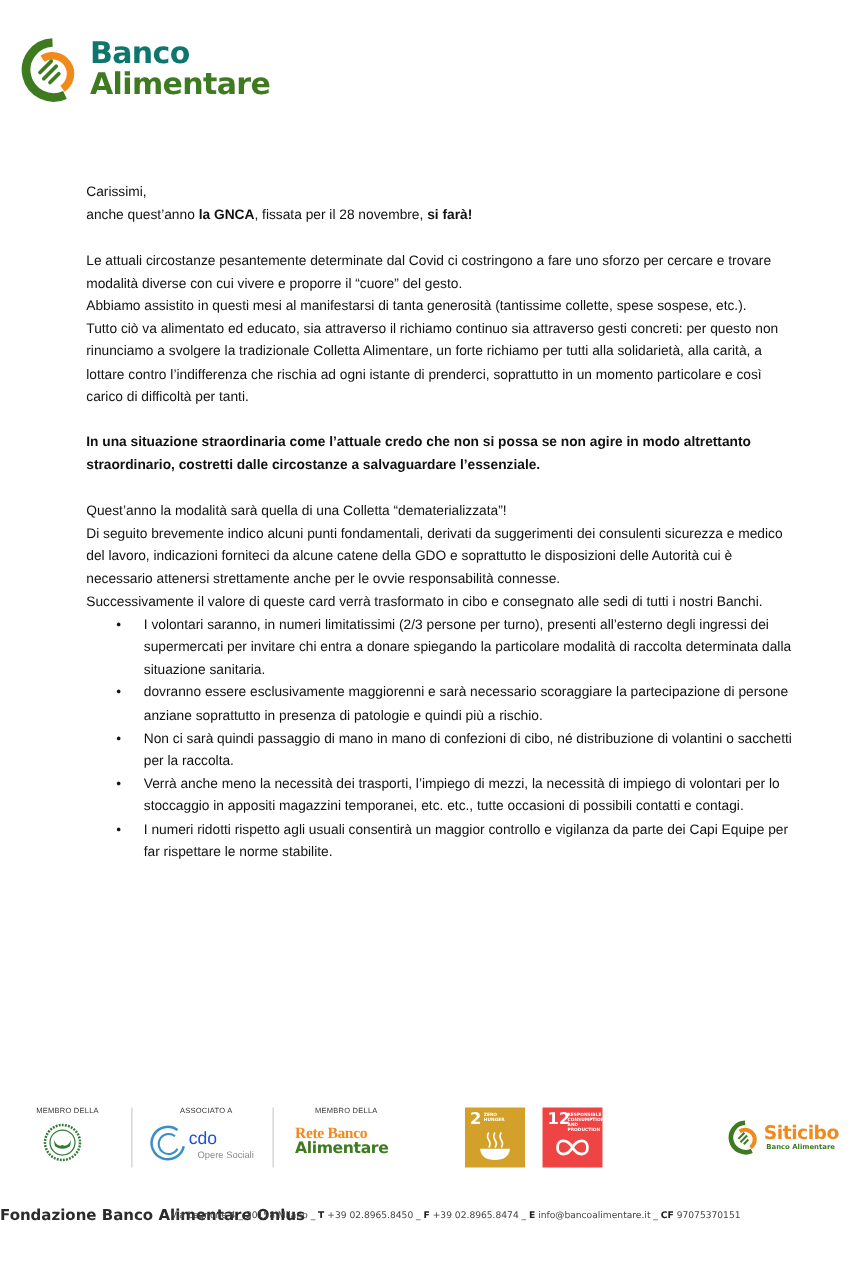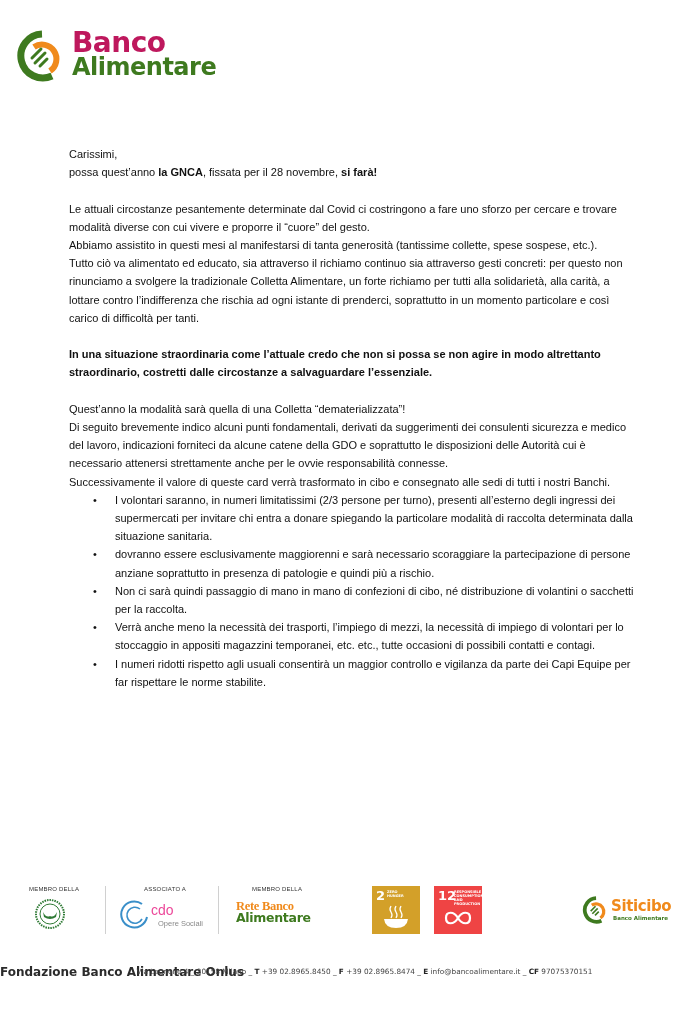--- a/index.html
+++ b/index.html
@@ -1,36 +1,36 @@
 <!DOCTYPE html>
 <html><head>
 <meta charset="utf-8">
 <style>
   html, body { margin:0; padding:0; background:#ffffff; }
   body { width:693px; height:1024px; position:relative; overflow:hidden; font-family:"Liberation Sans", sans-serif; color:#1a1a1a; }
   .logo { position:absolute; left:12px; top:28px; width:240px; height:58px; }
   .logo-mark { position:absolute; left:0; top:0; width:56px; height:56px; }
   .logo-text { position:absolute; left:60px; top:2px; font-family:"DejaVu Sans", sans-serif; font-weight:bold; line-height:25px; letter-spacing:-0.5px; }
-  .logo-text .l1 { color:#be185d; font-size:28px; display:block; }
+  .logo-text .l1 { color:#0f766e; font-size:24px; display:block; }
   .logo-text .l2 { color:#3e7a1f; font-size:24px; display:block; }
 
   .letter { position:absolute; left:69px; top:145px; width:570px; font-family:"Liberation Sans", sans-serif; font-size:11px; line-height:18.2px; color:#111; }
   .letter p { margin:0; }
   .letter .gap { height:18.2px; }
   .letter b { font-weight:bold;margin-top:20px; }
   .letter ul { margin:0; padding:0 0 0 46px; list-style:none; }
   .letter li { position:relative; }
   .letter li .bullet { position:absolute; left:-22px; top:0; }
   .flabel { position:absolute; font-size:6px; color:#333; letter-spacing:0.2px; }
   .vsep { position:absolute; top:16px; width:1px; height:48px; background:#d0d0d0; }
   .rba { position:absolute; left:236px; top:900px; font-family:"DejaVu Sans", sans-serif; font-weight:bold; font-size:12.5px; line-height:12px; letter-spacing:-0.3px; }
   .rba .a { color:#f08a1c; display:block;font-family:Liberation Serif, serif; }
   .rba .b { color:#3e7a1f; display:block; }
   .cdo { position:absolute; left:118px; top:898px; width:90px; height:34px; }
-  .cdo .t1 { position:absolute; left:33px; top:4px; font-size:14px; color:#ec4899;text-align:center; }
+  .cdo .t1 { position:absolute; left:33px; top:4px; font-size:14px; color:#1d4ed8;text-align:center; }
   .cdo .t2 { position:absolute; left:40px; top:21px; font-size:7.5px; color:#8a8a8a; }
   .sdg { position:absolute; width:48px; height:48px; color:#fff; font-family:"DejaVu Sans", sans-serif; }
   .sdg .num { position:absolute; left:4px; top:2px; font-size:13px; font-weight:bold; }
   .sdg .txt { position:absolute; top:4px; font-size:3.5px; line-height:4px; font-weight:bold; }
   .sdg .glyph { position:absolute; left:0; width:48px; text-align:center; }
   .siticibo { position:absolute; left:580px; top:894px; width:110px; height:36px; }
   .siticibo .mark { position:absolute; left:0; top:1px; width:30px; height:30px; }
   .siticibo .n { position:absolute; left:31px; top:3px; font-family:"DejaVu Sans", sans-serif; font-weight:bold; font-size:15px; color:#f08a1c; letter-spacing:-0.4px; }
   .siticibo .s { position:absolute; left:33px; top:21px; font-family:"DejaVu Sans", sans-serif; font-weight:bold; font-size:5.5px; color:#3e7a1f; }
 
@@ -50,21 +50,21 @@
     <line x1="28" y1="38" x2="35" y2="31" stroke="#3e7a1f" stroke-width="3" stroke-linecap="round"></line>
   </svg>
   <div class="logo-text">
     <span class="l1">Banco</span>
     <span class="l2">Alimentare</span>
   </div>
 </div>
 
 <div class="letter">
   <p>Carissimi,</p>
-  <p><span>possa quest’anno </span><b>la GNCA</b><span>, fissata per il 28 novembre, </span><b>si farà!</b></p>
+  <p><span>anche quest’anno </span><b>la GNCA</b><span>, fissata per il 28 novembre, </span><b>si farà!</b></p>
   <div class="gap"></div>
   <p>Le attuali circostanze pesantemente determinate dal Covid ci costringono a fare uno sforzo per cercare e trovare modalità diverse con cui vivere e proporre il “cuore” del gesto.</p>
   <p>Abbiamo assistito in questi mesi al manifestarsi di tanta generosità (tantissime collette, spese sospese, etc.).</p>
   <p>Tutto ciò va alimentato ed educato, sia attraverso il richiamo continuo sia attraverso gesti concreti: per questo non rinunciamo a svolgere la tradizionale Colletta Alimentare, un forte richiamo per tutti alla solidarietà, alla carità, a lottare contro l’indifferenza che rischia ad ogni istante di prenderci, soprattutto in un momento particolare e così carico di difficoltà per tanti.</p>
   <div class="gap"></div>
   <p><b>In una situazione straordinaria come l’attuale credo che non si possa se non agire in modo altrettanto straordinario, costretti dalle circostanze a salvaguardare l’essenziale.</b></p>
   <div class="gap"></div>
   <p>Quest’anno la modalità sarà quella di una Colletta “dematerializzata”!</p>
   <p>Di seguito brevemente indico alcuni punti fondamentali, derivati da suggerimenti dei consulenti sicurezza e medico del lavoro, indicazioni forniteci da alcune catene della GDO e soprattutto le disposizioni delle Autorità cui è necessario attenersi strettamente anche per le ovvie responsabilità connesse.</p>
   <p>Successivamente il valore di queste card verrà trasformato in cibo e consegnato alle sedi di tutti i nostri Banchi.</p>

